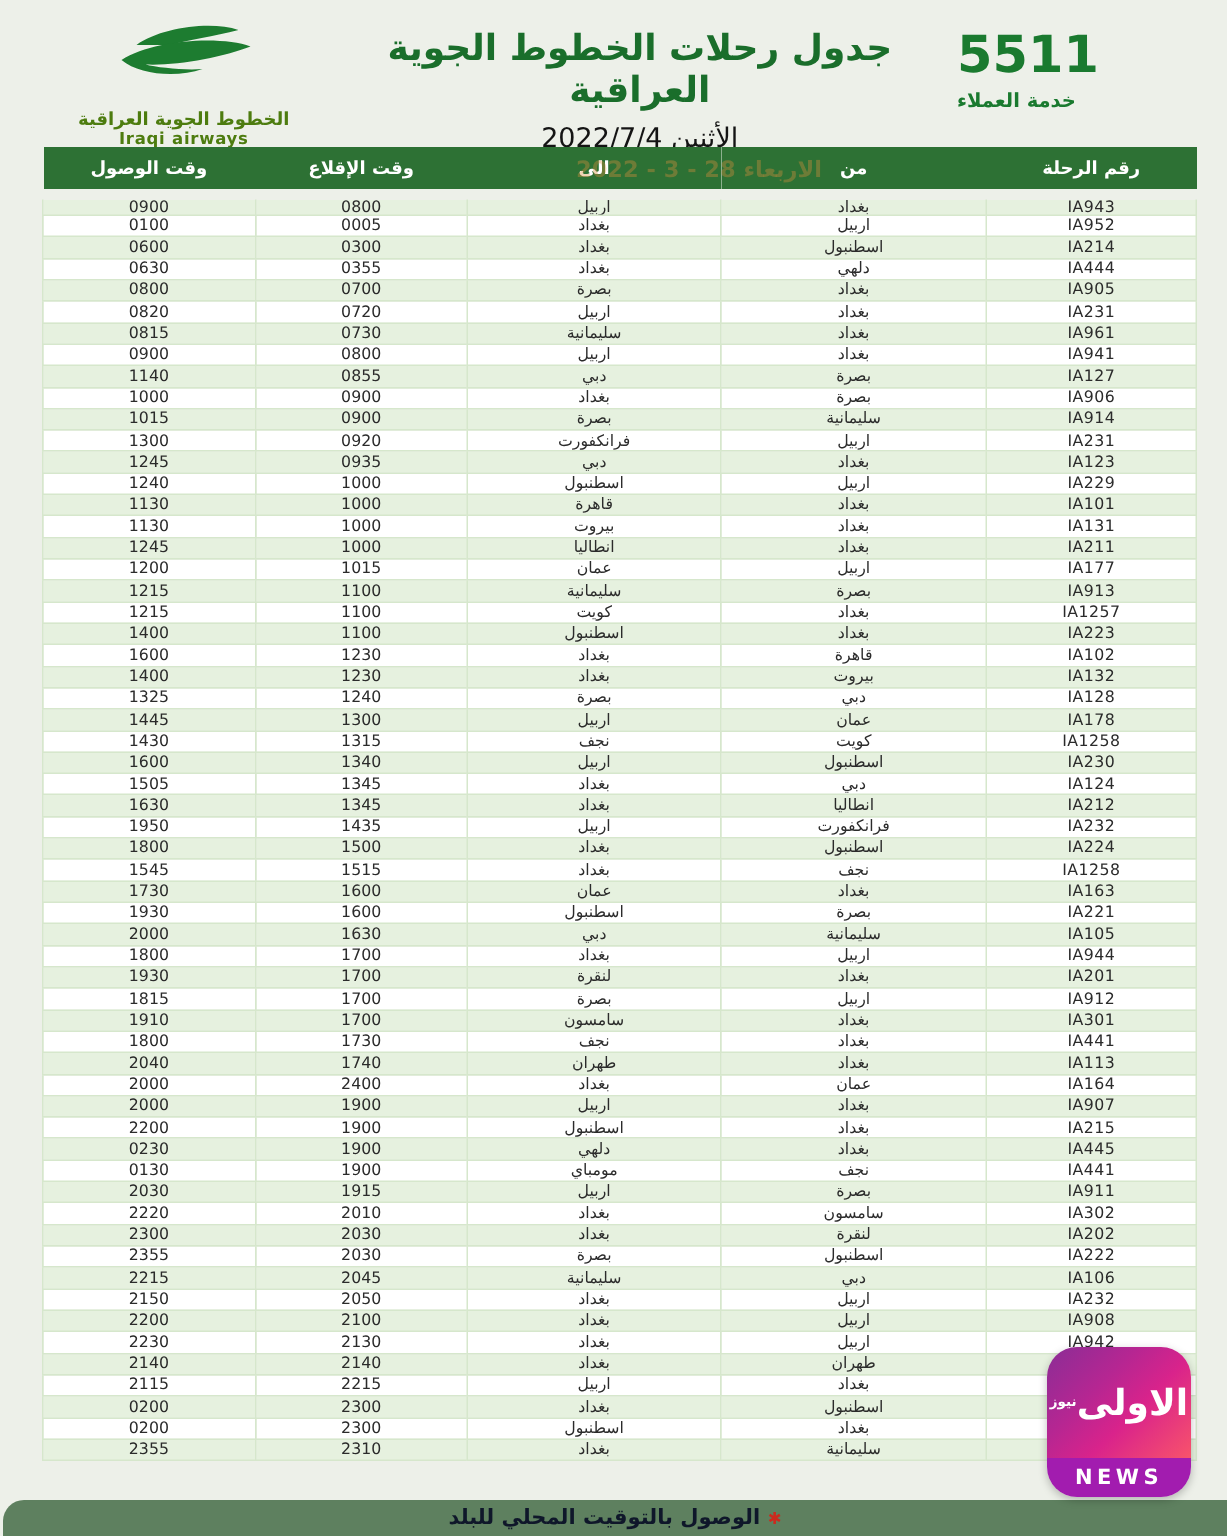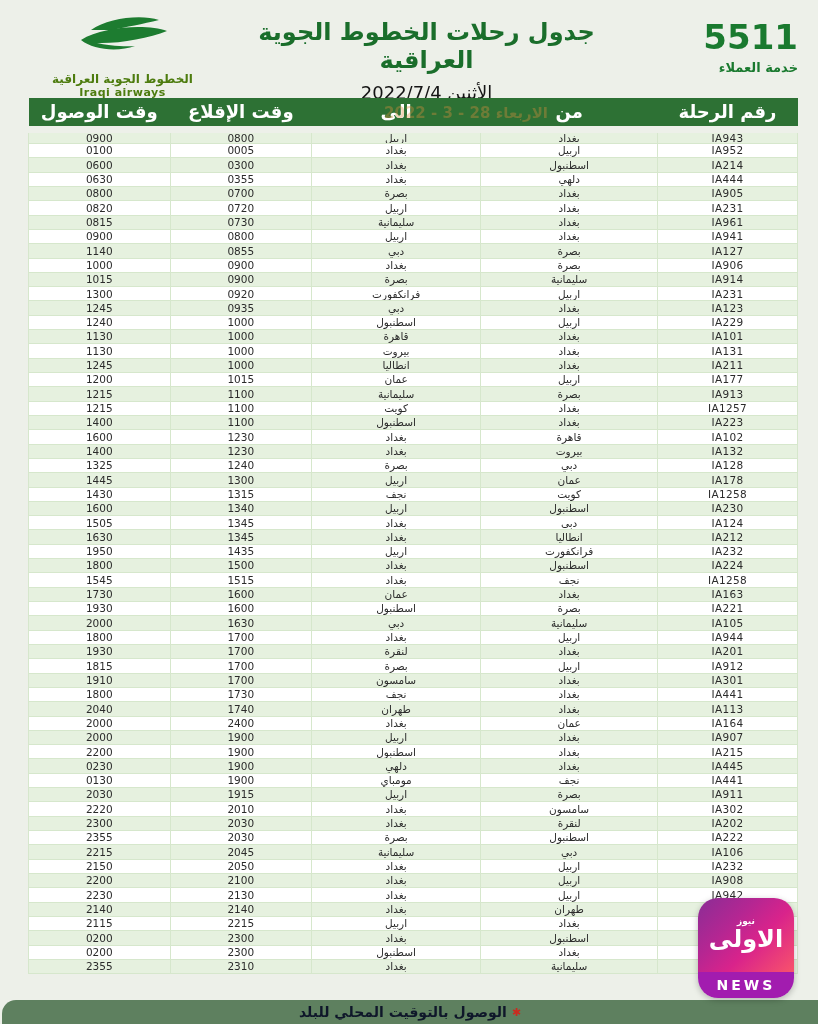--- a/index.html
+++ b/index.html
@@ -23,34 +23,34 @@
   }
   .brand svg { display:block; margin:0 auto; }
   .brand-ar { font-size:12px; font-weight:bold; color:#4d7c0f; margin-top:16px; }
   .brand-en { font-size:11px; font-weight:bold; color:#4d7c0f; letter-spacing:.5px; }
   .title-block {
     flex:1; text-align:center; padding-top:8px; direction:rtl;
   }
   .main-title { font-size:24px; font-weight:bold; color:#1a6e2b; }
   .sub-title  { font-size:18px; font-weight:normal; color:#141414; margin-top:8px; }
   .service-block {
-    width:160px; text-align:right; padding-top:10px; direction:rtl;
+    width:160px; text-align:left; padding-top:10px; direction:rtl;
   }
   .service-number { font-size:34px; font-weight:bold; color:#1a7a2f; line-height:1; }
   .service-label  { font-size:13px; font-weight:bold; color:#1a7a2f; margin-top:6px; }
 
   
   .table-zone { position:relative; margin:0 20px 0 28px; }
   table {
     width:770px; border-collapse:collapse; table-layout:fixed;
     direction:rtl;
   }
   thead th {
     background:#2d7134; color:#ffffff;
-    font-size:18px; font-weight:bold;
+    font-size:12px; font-weight:bold;
     height:31px; border-bottom:7px solid #edf0e9;
     position:relative;
   }
   tbody td {
     height:14.32px; padding:0 4px;
     font-size:10.5px; line-height:1;
     text-align:center; vertical-align:middle;
     border:1px solid #d6e7cc;
     white-space:nowrap; overflow:hidden;
   }
@@ -80,21 +80,21 @@
   .news-logo {
     position:absolute; left:698px; top:898px;
     width:96px; height:100px;
     border-radius:20px; overflow:hidden;
     box-shadow:0 2px 6px rgba(0,0,0,.25);
     z-index:5;
   }
   .news-logo-top {
     height:74px;
     background:linear-gradient(135deg,#8a2d96 0%, #b52692 35%, #d9238b 60%, #f8536b 100%);
-    display:flex; flex-direction:column; align-items:center; justify-content:center;
+    display:flex; flex-direction:row; align-items:center; justify-content:center;
     color:#fff;
   }
   .news-logo-small { font-size:9px; font-weight:bold; line-height:1; }
   .news-logo-ar { font-size:24px; font-weight:bold; line-height:1.1; }
   .news-logo-band {
     height:26px; background:#a21caf;
     display:flex; align-items:center; justify-content:center;
     color:#fff; font-size:14px; font-weight:bold; letter-spacing:3px;
   }
 </style>

